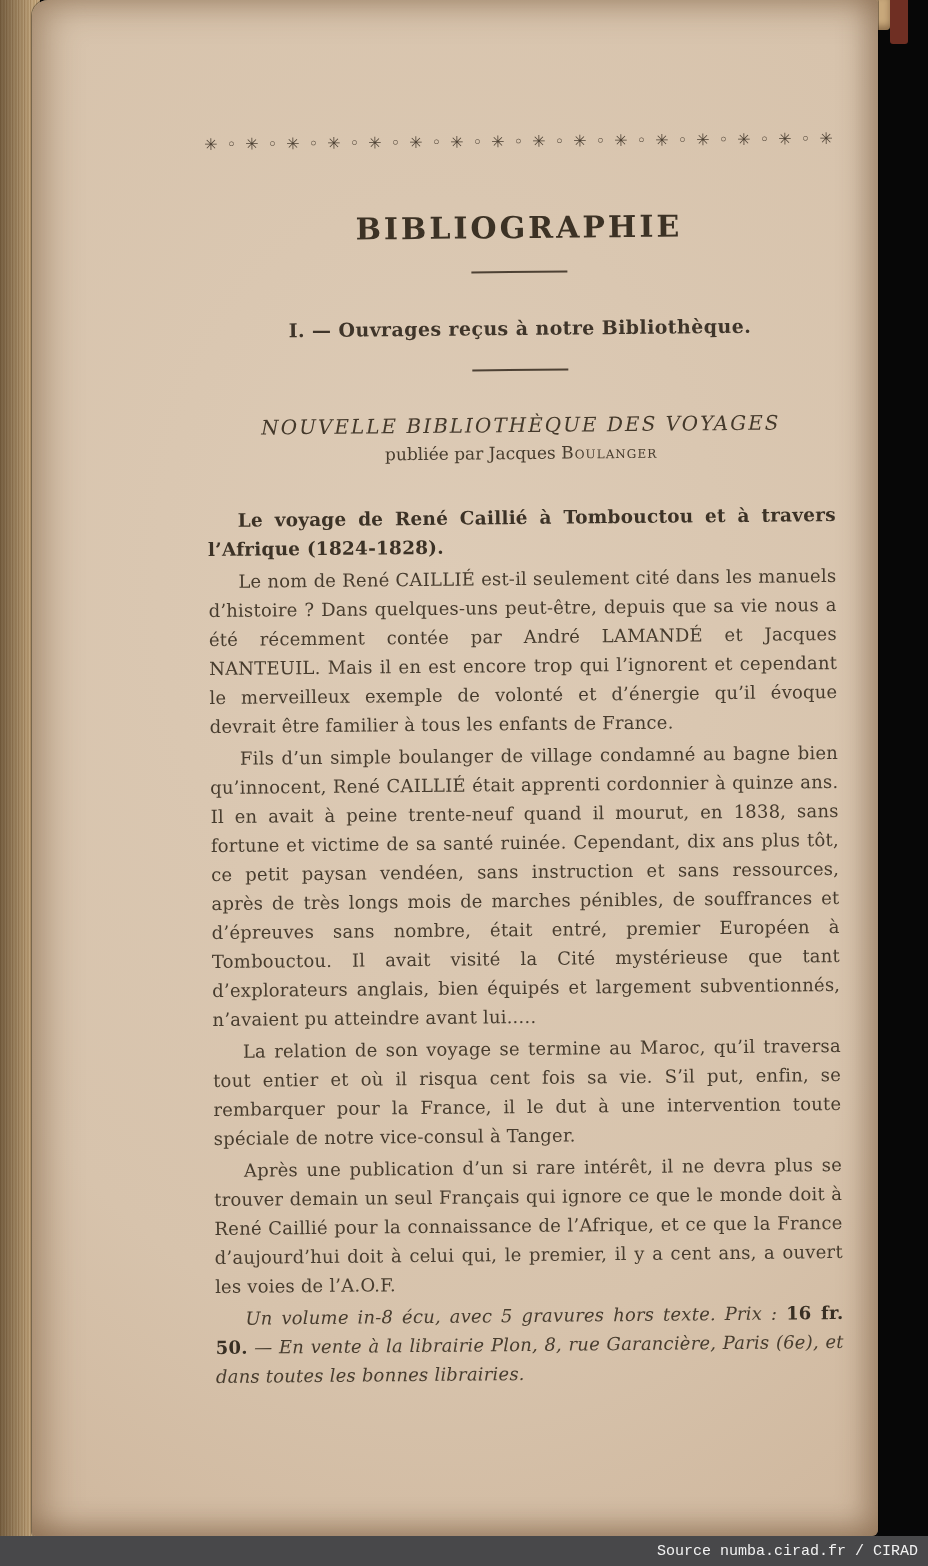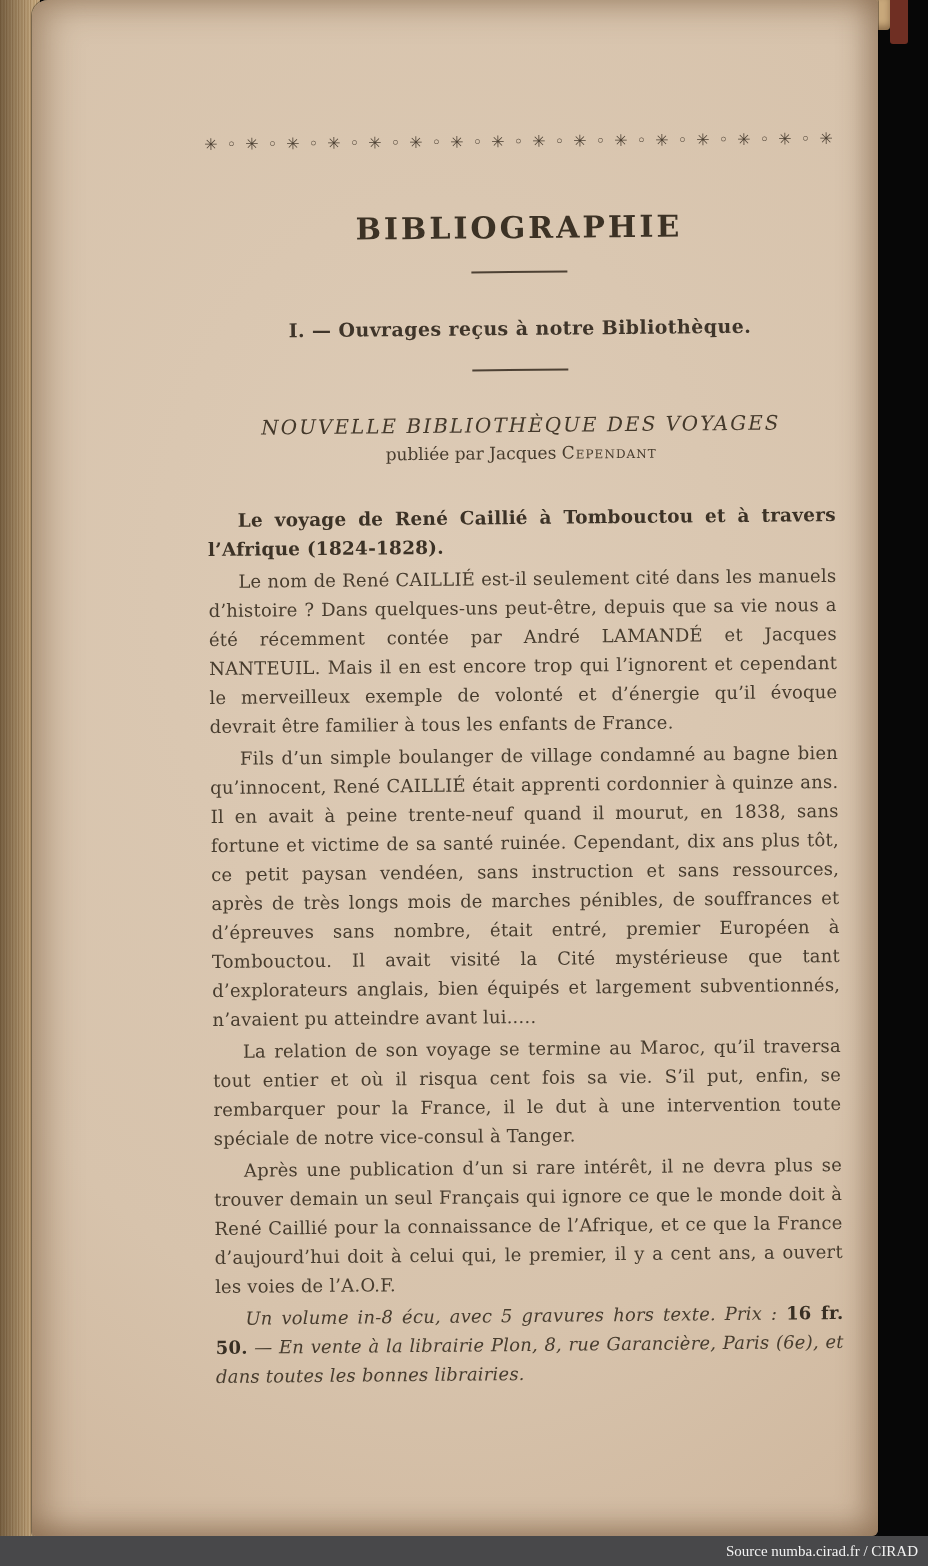--- a/index.html
+++ b/index.html
@@ -53,21 +53,21 @@
   .article{margin-top:40px;text-align:justify;line-height:29px;letter-spacing:.2px;}
   .article p{margin:0 0 3px 0;text-indent:30px;}
   .article p.lead{font-weight:bold;font-size:18.5px;color:#3c3226;}
   .price{font-style:italic;}
   .price .bold-part{font-style:normal;font-weight:bold;color:#382f23;}
 
   
   .attribution{position:absolute;left:0;bottom:0;width:100%;height:30px;background:#48484a;
     display:flex;align-items:center;justify-content:flex-end;
     padding:0 10px;box-sizing:border-box;
-    font-family:Liberation Serif, serif;
+    font-family:Liberation Mono, monospace;
     font-size:15px;color:#f2f2f2;}
 </style>
 </head>
 <body>
 
 <div class="scan">
 
   <div class="page-stack"></div>
 
   <div class="right-strip"></div>
@@ -83,21 +83,21 @@
     <div class="title">BIBLIOGRAPHIE</div>
 
     <div class="rule"></div>
 
     <div class="section">I. — Ouvrages reçus à notre Bibliothèque.</div>
 
     <div class="rule second"></div>
 
     <div class="series-title">NOUVELLE BIBLIOTHÈQUE DES VOYAGES</div>
 
-    <div class="series-sub"><span>publiée par Jacques </span><span class="smallcaps">Cependant</span></div>
+    <div class="series-sub"><span>publiée par Jacques </span><span class="smallcaps">Boulanger</span></div>
 
     <div class="article">
 
       <p class="lead">Le voyage de René Caillié à Tombouctou et à travers l’Afrique (1824-1828).</p>
 
       <p>Le nom de René CAILLIÉ est-il seulement cité dans les manuels d’histoire ? Dans quelques-uns peut-être, depuis que sa vie nous a été récemment contée par André LAMANDÉ et Jacques NANTEUIL. Mais il en est encore trop qui l’ignorent et cependant le merveilleux exemple de volonté et d’énergie qu’il évoque devrait être familier à tous les enfants de France.</p>
 
       <p>Fils d’un simple boulanger de village condamné au bagne bien qu’innocent, René CAILLIÉ était apprenti cordonnier à quinze ans. Il en avait à peine trente-neuf quand il mourut, en 1838, sans fortune et victime de sa santé ruinée. Cependant, dix ans plus tôt, ce petit paysan vendéen, sans instruction et sans ressources, après de très longs mois de marches pénibles, de souffrances et d’épreuves sans nombre, était entré, premier Européen à Tombouctou. Il avait visité la Cité mystérieuse que tant d’explorateurs anglais, bien équipés et largement subventionnés, n’avaient pu atteindre avant lui.....</p>
 
       <p>La relation de son voyage se termine au Maroc, qu’il traversa tout entier et où il risqua cent fois sa vie. S’il put, enfin, se rembarquer pour la France, il le dut à une intervention toute spéciale de notre vice-consul à Tanger.</p>

